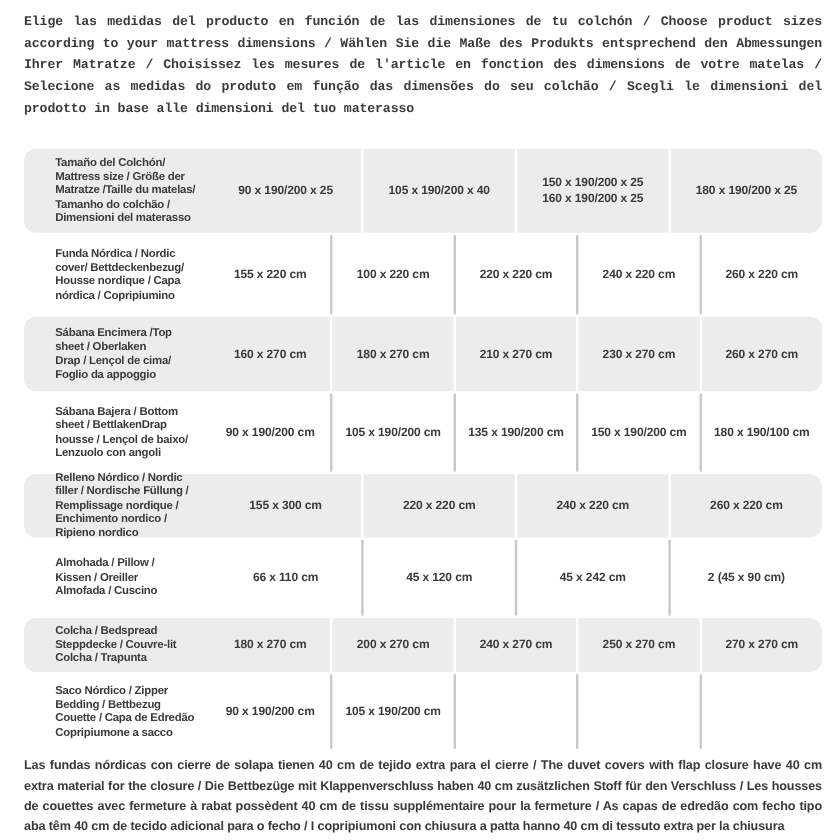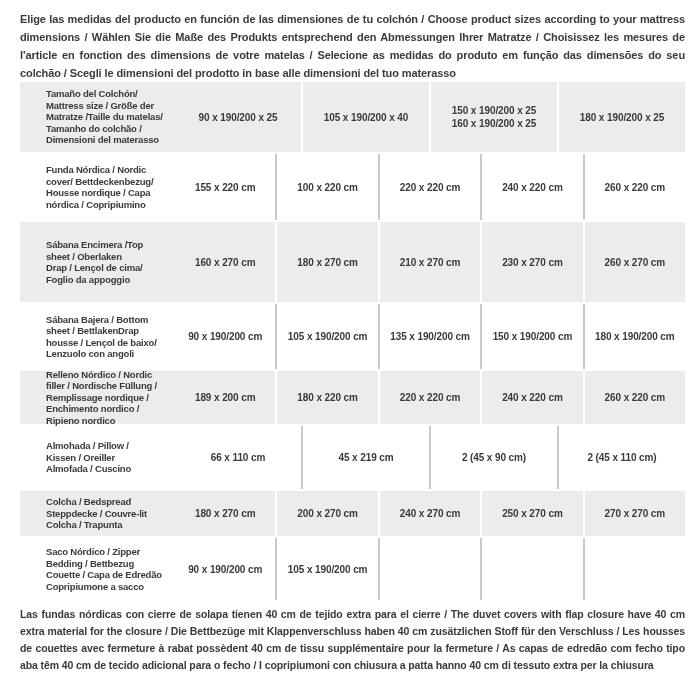--- a/index.html
+++ b/index.html
@@ -13,26 +13,28 @@
     width:700px;height:700px;overflow:hidden;
     background:var(--bg);
     color:var(--text);
     font-family:"Liberation Sans", sans-serif;
   }
   .page{padding:8px 15px 0 20px;box-sizing:border-box;}
   .intro{
     font-weight:bold;font-size:11px;line-height:18px;
     letter-spacing:-0.1px;
     text-align:justify;
-    margin:2px 0 0 0;
+    margin:2px 0 24px 0;
+    font-family:Liberation Mono, monospace;
   }
   .sizes-table{width:100%;}
   .trow{
     display:flex;align-items:center;
     margin-bottom:2px;
+    border-radius:10px;
   }
   .trow.alt{background:var(--rowAlt);}
   .cell-label{
     width:155px;box-sizing:border-box;
     padding-left:26px;
     font-weight:bold;font-size:9.5px;line-height:11.5px;
     letter-spacing:-0.2px;
     white-space:pre-line;
   }
   .cell-val{
@@ -79,65 +81,64 @@
 cover/ Bettdeckenbezug/
 Housse nordique  / Capa
 nórdica / Copripiumino</div>
       <div class="cell-val">155 x 220 cm</div>
       <div class="cell-val">100 x 220 cm</div>
       <div class="cell-val">220 x 220 cm</div>
       <div class="cell-val">240 x 220 cm</div>
       <div class="cell-val">260 x 220 cm</div>
     </div>
 
-    <div class="trow alt" style="height:80px">
+    <div class="trow alt" style="height:62px">
       <div class="cell-label">Sábana Encimera /Top
 sheet / Oberlaken
 Drap / Lençol de cima/
 Foglio da appoggio</div>
       <div class="cell-val">160 x 270 cm</div>
       <div class="cell-val">180 x 270 cm</div>
       <div class="cell-val">210 x 270 cm</div>
       <div class="cell-val">230 x 270 cm</div>
       <div class="cell-val">260 x 270 cm</div>
     </div>
 
     <div class="trow" style="height:65px">
       <div class="cell-label">Sábana Bajera / Bottom
 sheet / BettlakenDrap
 housse / Lençol de baixo/
 Lenzuolo con angoli</div>
       <div class="cell-val">90 x 190/200 cm</div>
       <div class="cell-val">105 x 190/200 cm</div>
       <div class="cell-val">135 x 190/200 cm</div>
       <div class="cell-val">150 x 190/200 cm</div>
-      <div class="cell-val">180 x 190/200 cm</div>
+      <div class="cell-val">180 x 190/100 cm</div>
     </div>
 
     <div class="trow alt" style="height:53px">
       <div class="cell-label">Relleno Nórdico / Nordic
 filler / Nordische Füllung /
 Remplissage nordique /
 Enchimento nordico /
 Ripieno nordico</div>
-      <div class="cell-val">189 x 200 cm</div>
-      <div class="cell-val">180 x 220 cm</div>
+      <div class="cell-val">155 x 300 cm</div>
       <div class="cell-val">220 x 220 cm</div>
       <div class="cell-val">240 x 220 cm</div>
       <div class="cell-val">260 x 220 cm</div>
     </div>
 
     <div class="trow" style="height:63px">
       <div class="cell-label">Almohada  / Pillow /
 Kissen / Oreiller
 Almofada / Cuscino</div>
       <div class="cell-val">66 x 110 cm</div>
-      <div class="cell-val">45 x 219 cm</div>
+      <div class="cell-val">45 x 120 cm</div>
+      <div class="cell-val">45 x 242 cm</div>
       <div class="cell-val">2 (45 x 90 cm)</div>
-      <div class="cell-val">2 (45 x 110 cm)</div>
     </div>
 
     <div class="trow alt" style="height:45px">
       <div class="cell-label">Colcha / Bedspread
 Steppdecke / Couvre-lit
 Colcha / Trapunta</div>
       <div class="cell-val">180 x 270 cm</div>
       <div class="cell-val">200 x 270 cm</div>
       <div class="cell-val">240 x 270 cm</div>
       <div class="cell-val">250 x 270 cm</div>

